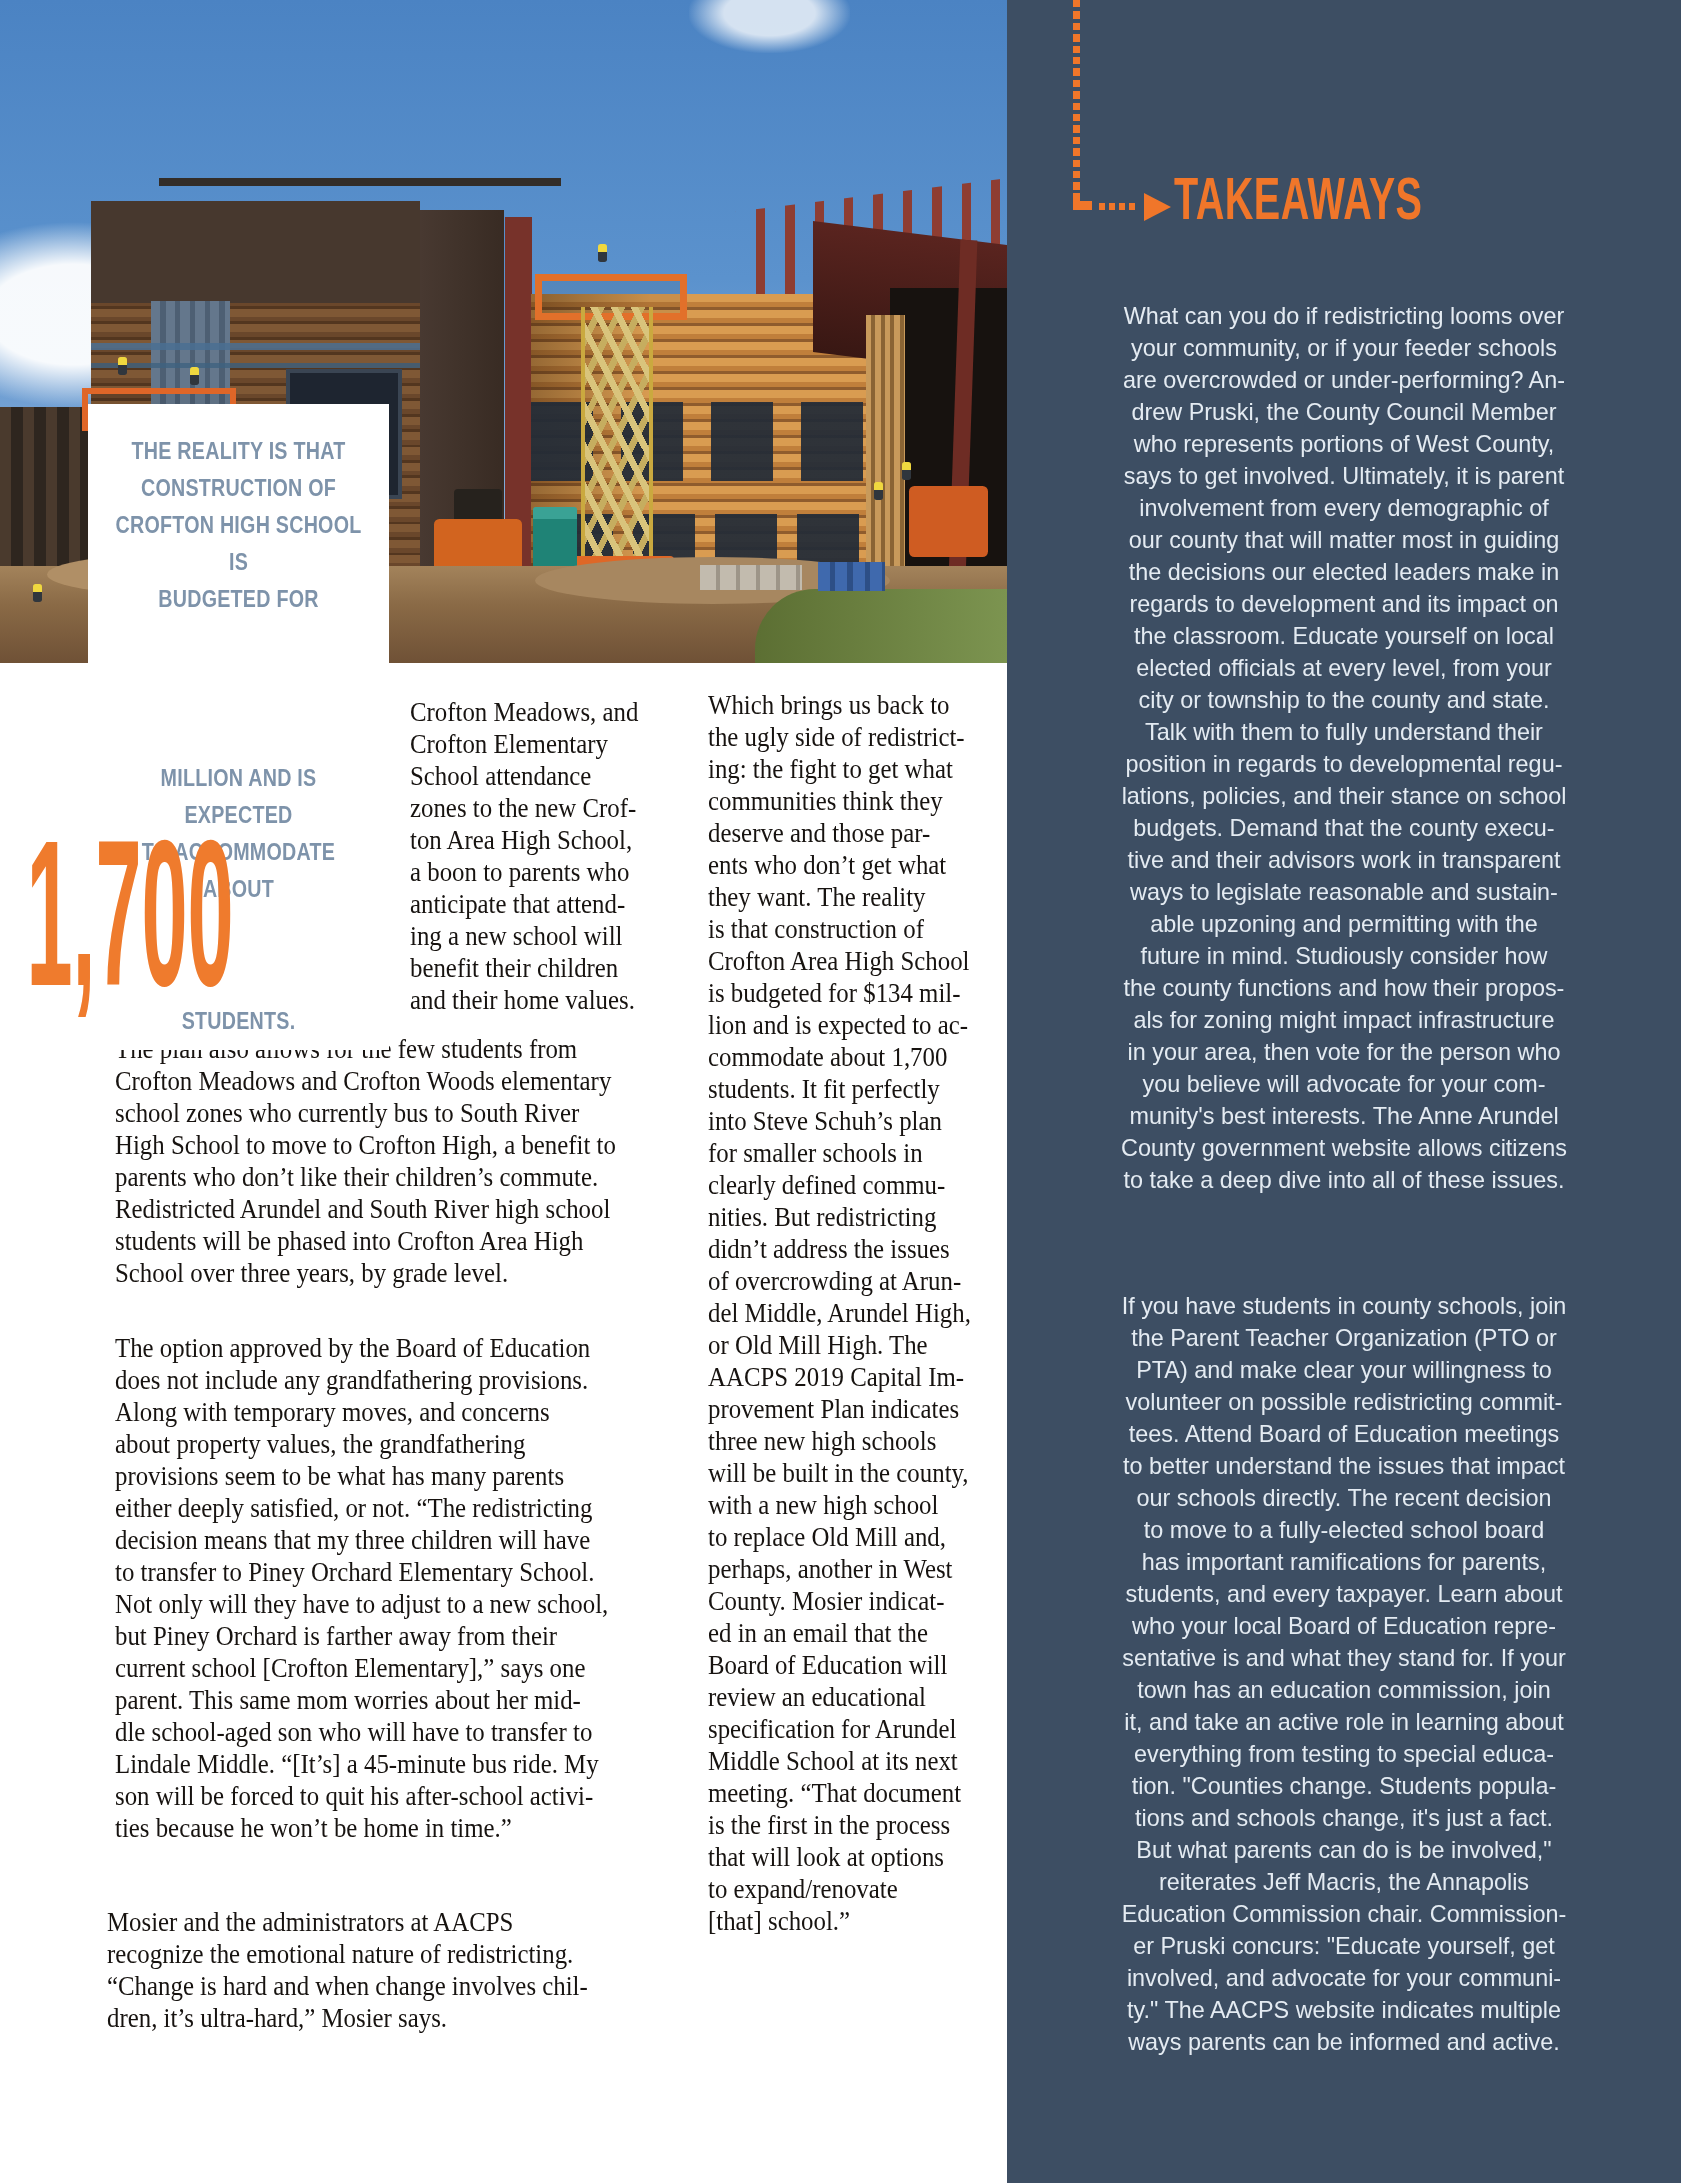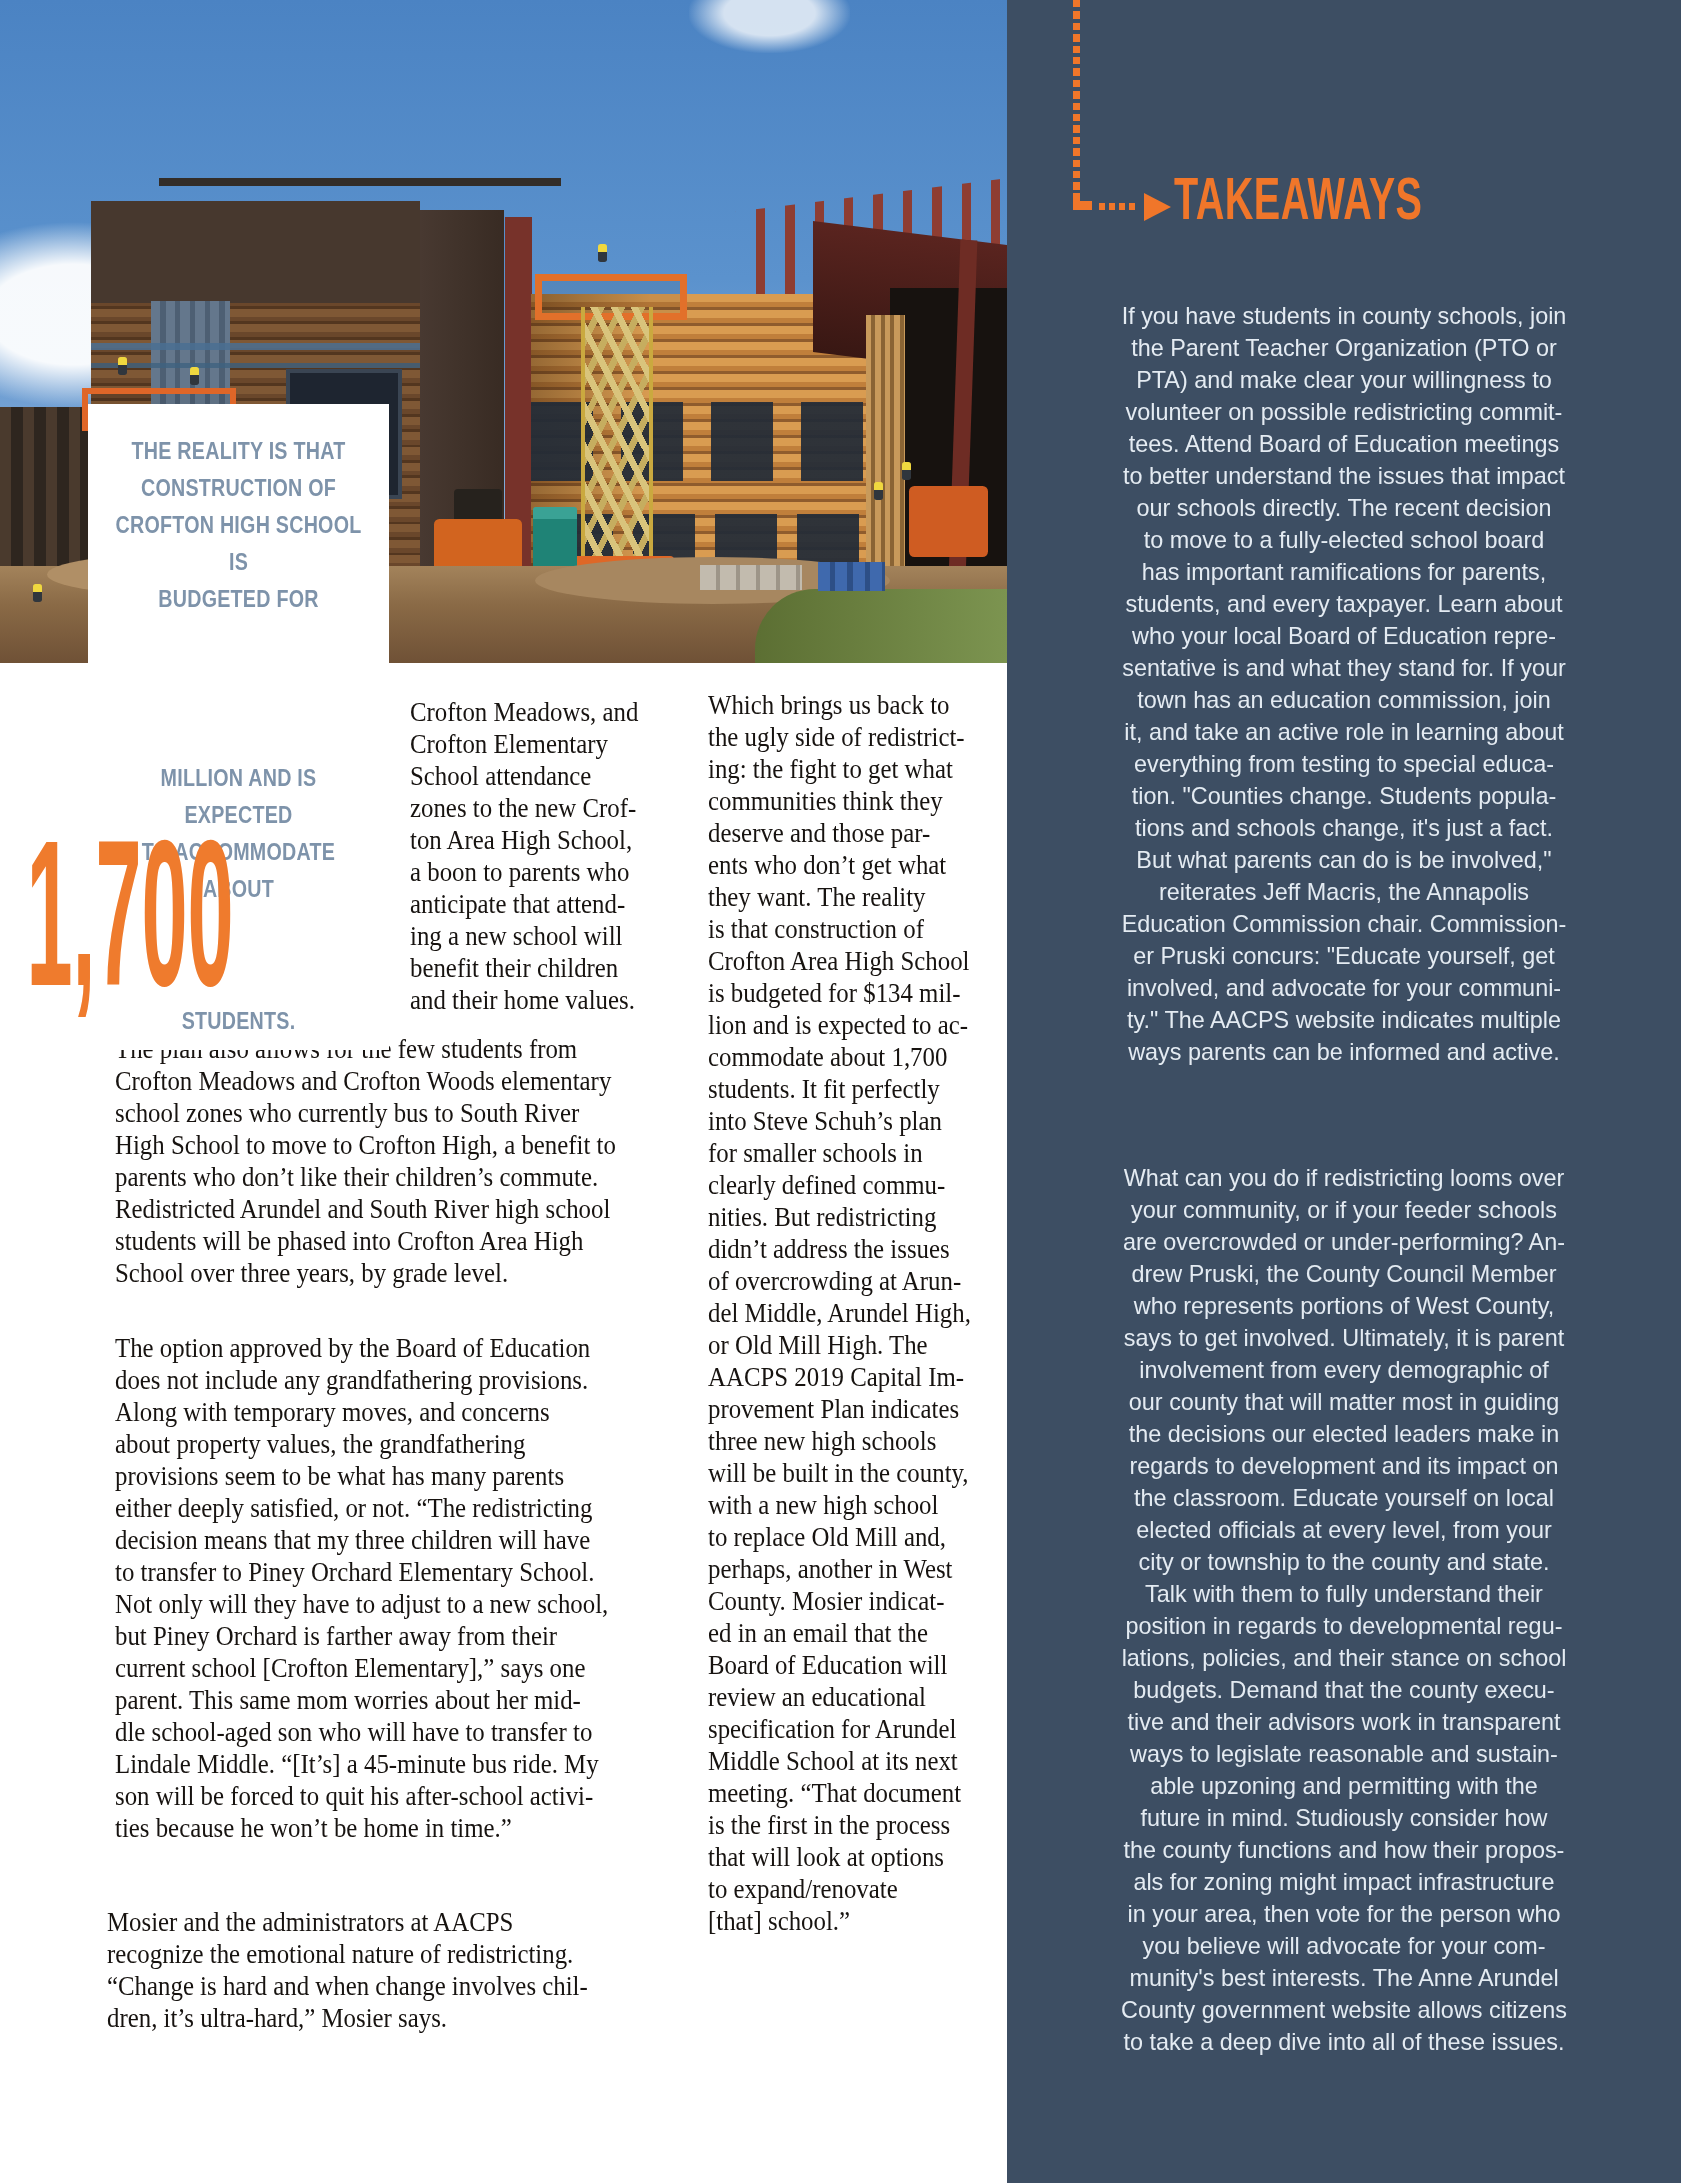--- a/index.html
+++ b/index.html
@@ -266,44 +266,20 @@
 to expand/renovate
 [that] school.”</div>
 
   <div class="sidebar">
     <div class="dotline-v"></div>
     <div class="dotline-corner"></div>
     <div class="dotline-h"></div>
     <div class="arrow-right"></div>
     <div class="tk-title">TAKEAWAYS</div>
     <div class="tk-body">
-      <p>If you have students in county schools, join
-the Parent Teacher Organization (PTO or
-PTA) and make clear your willingness to
-volunteer on possible redistricting commit-
-tees. Attend Board of Education meetings
-to better understand the issues that impact
-our schools directly. The recent decision
-to move to a fully-elected school board
-has important ramifications for parents,
-students, and every taxpayer. Learn about
-who your local Board of Education repre-
-sentative is and what they stand for. If your
-town has an education commission, join
-it, and take an active role in learning about
-everything from testing to special educa-
-tion. "Counties change. Students popula-
-tions and schools change, it's just a fact.
-But what parents can do is be involved,"
-reiterates Jeff Macris, the Annapolis
-Education Commission chair. Commission-
-er Pruski concurs: "Educate yourself, get
-involved, and advocate for your communi-
-ty." The AACPS website indicates multiple
-ways parents can be informed and active.</p>
       <p>What can you do if redistricting looms over
 your community, or if your feeder schools
 are overcrowded or under-performing? An-
 drew Pruski, the County Council Member
 who represents portions of West County,
 says to get involved. Ultimately, it is parent
 involvement from every demographic of
 our county that will matter most in guiding
 the decisions our elected leaders make in
 regards to development and its impact on
@@ -318,17 +294,41 @@
 ways to legislate reasonable and sustain-
 able upzoning and permitting with the
 future in mind. Studiously consider how
 the county functions and how their propos-
 als for zoning might impact infrastructure
 in your area, then vote for the person who
 you believe will advocate for your com-
 munity's best interests. The Anne Arundel
 County government website allows citizens
 to take a deep dive into all of these issues.</p>
+      <p>If you have students in county schools, join
+the Parent Teacher Organization (PTO or
+PTA) and make clear your willingness to
+volunteer on possible redistricting commit-
+tees. Attend Board of Education meetings
+to better understand the issues that impact
+our schools directly. The recent decision
+to move to a fully-elected school board
+has important ramifications for parents,
+students, and every taxpayer. Learn about
+who your local Board of Education repre-
+sentative is and what they stand for. If your
+town has an education commission, join
+it, and take an active role in learning about
+everything from testing to special educa-
+tion. "Counties change. Students popula-
+tions and schools change, it's just a fact.
+But what parents can do is be involved,"
+reiterates Jeff Macris, the Annapolis
+Education Commission chair. Commission-
+er Pruski concurs: "Educate yourself, get
+involved, and advocate for your communi-
+ty." The AACPS website indicates multiple
+ways parents can be informed and active.</p>
     </div>
   </div>
 
 </div>
 
 
 </body></html>

